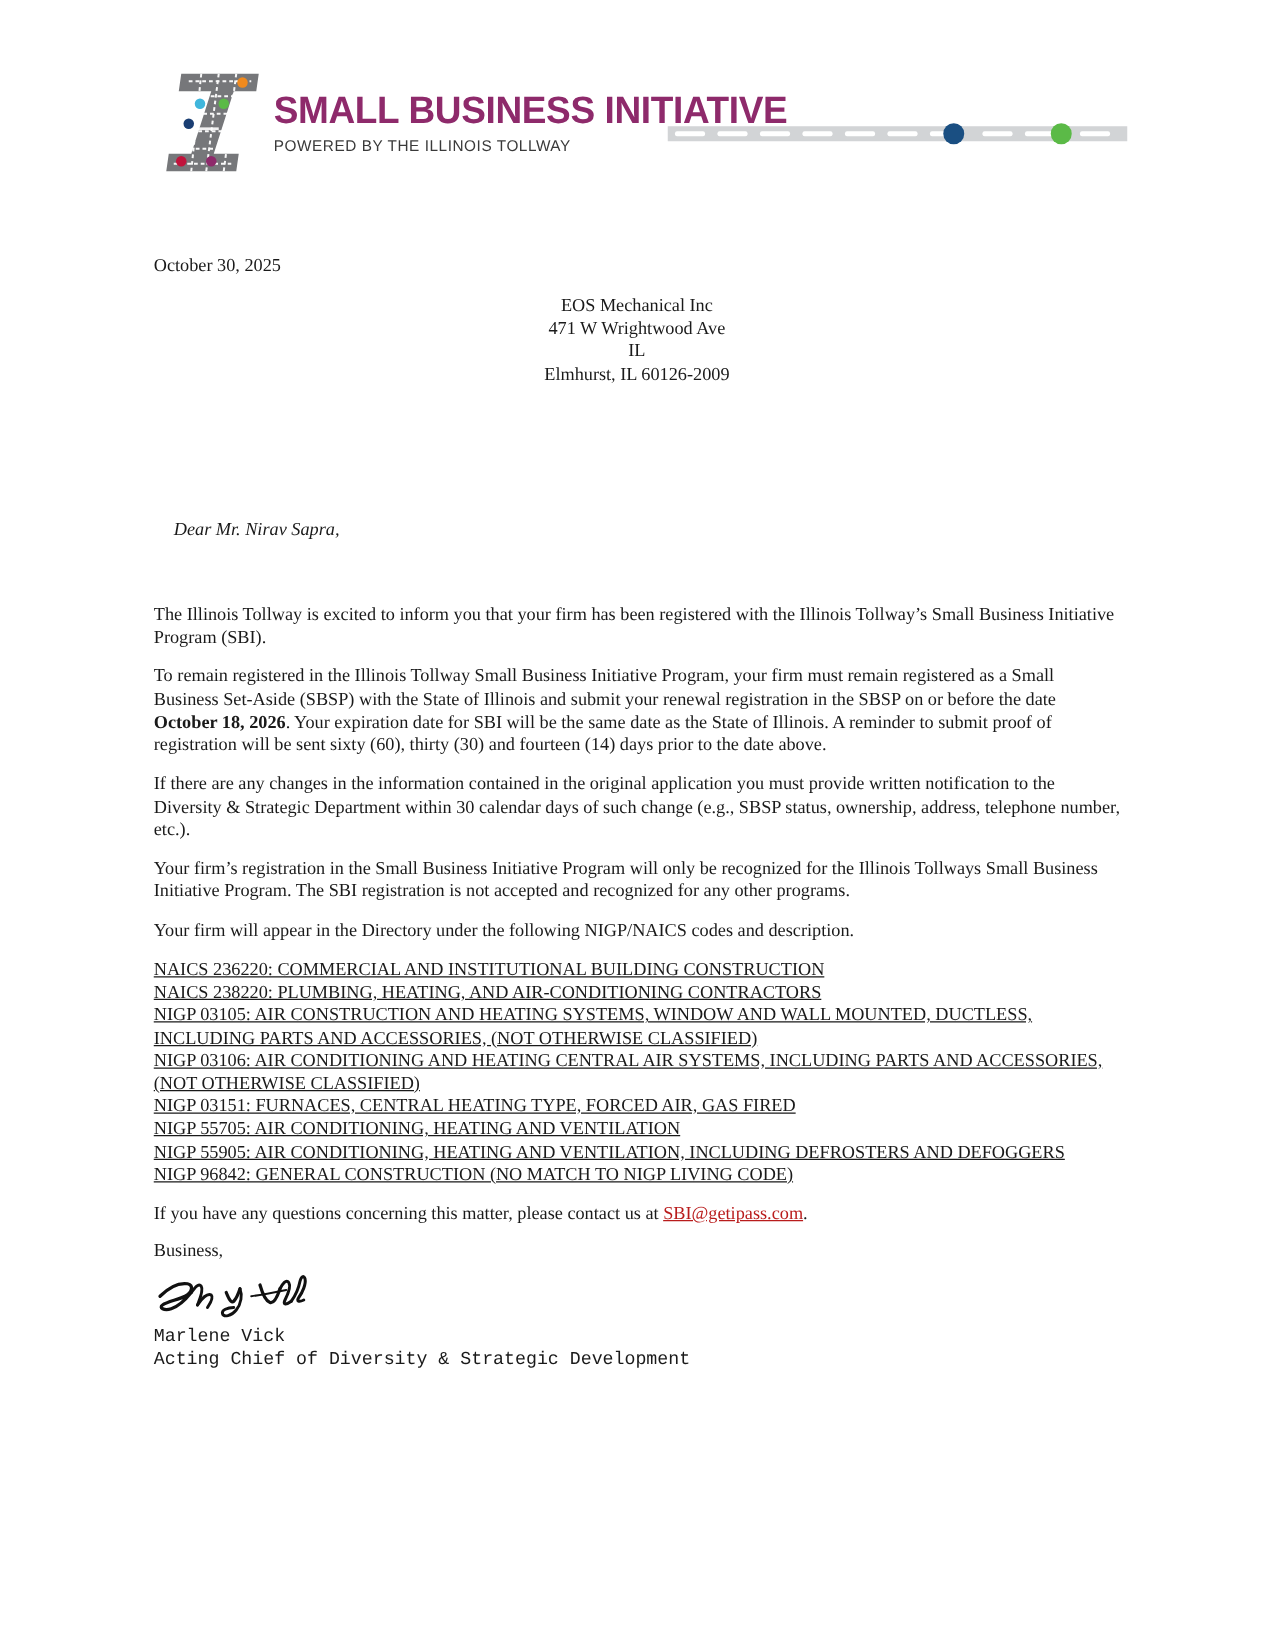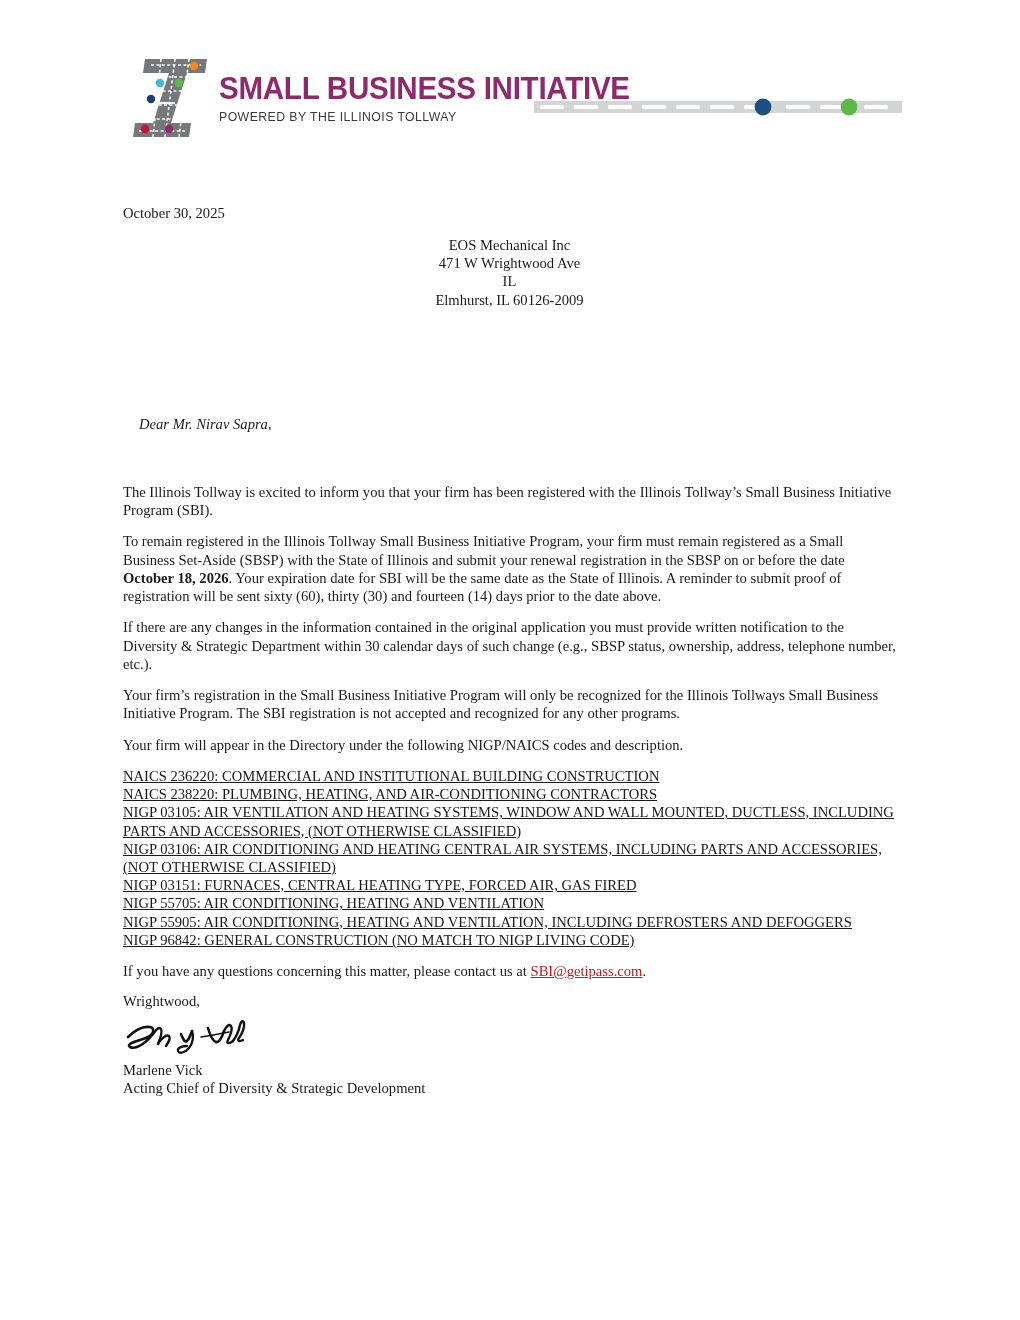--- a/index.html
+++ b/index.html
@@ -119,21 +119,21 @@
 
   .sign-off { margin: 0 0 6px 0; }
 
   .signature-wrap {
     margin-top: 4px;
     height: 44px;
   }
   .signature-svg { display: block; }
 
   .signer { line-height: 1.25; }
-  .signer div { display: block; }
+  .signer div { display: block; font-family: Liberation Mono, monospace; }
 </style>
 </head>
 <body>
 
 <div class="letterhead">
 
   <div class="logo-block">
 
     <svg class="logo-mark" viewBox="0 0 82 88">
       <g>
@@ -214,33 +214,33 @@
 
     <p>If there are any changes in the information contained in the original application you must provide written notification to the Diversity &amp; Strategic Department within 30 calendar days of such change (e.g., SBSP status, ownership, address, telephone number, etc.).</p>
 
     <p>Your firm’s registration in the Small Business Initiative Program will only be recognized for the Illinois Tollways Small Business Initiative Program. The SBI registration is not accepted and recognized for any other programs.</p>
 
     <p>Your firm will appear in the Directory under the following NIGP/NAICS codes and description.</p>
 
     <div class="code-list">
       <span class="code-line">NAICS 236220: COMMERCIAL AND INSTITUTIONAL BUILDING CONSTRUCTION</span>
       <span class="code-line">NAICS 238220: PLUMBING, HEATING, AND AIR-CONDITIONING CONTRACTORS</span>
-      <span class="code-line">NIGP 03105: AIR VENTILATION AND HEATING SYSTEMS, WINDOW AND WALL MOUNTED, DUCTLESS, INCLUDING PARTS AND ACCESSORIES, (NOT OTHERWISE CLASSIFIED)</span>
+      <span class="code-line">NIGP 03105: AIR CONSTRUCTION AND HEATING SYSTEMS, WINDOW AND WALL MOUNTED, DUCTLESS, INCLUDING PARTS AND ACCESSORIES, (NOT OTHERWISE CLASSIFIED)</span>
       <span class="code-line">NIGP 03106: AIR CONDITIONING AND HEATING CENTRAL AIR SYSTEMS, INCLUDING PARTS AND ACCESSORIES, (NOT OTHERWISE CLASSIFIED)</span>
       <span class="code-line">NIGP 03151: FURNACES, CENTRAL HEATING TYPE, FORCED AIR, GAS FIRED</span>
       <span class="code-line">NIGP 55705: AIR CONDITIONING, HEATING AND VENTILATION</span>
       <span class="code-line">NIGP 55905: AIR CONDITIONING, HEATING AND VENTILATION, INCLUDING DEFROSTERS AND DEFOGGERS</span>
       <span class="code-line">NIGP 96842: GENERAL CONSTRUCTION (NO MATCH TO NIGP LIVING CODE)</span>
     </div>
 
     <p>
       <span>If you have any questions concerning this matter, please contact us at </span><a class="email-link" href="#">SBI@getipass.com</a><span>.</span>
     </p>
 
-    <div class="sign-off">Wrightwood,</div>
+    <div class="sign-off">Business,</div>
 
     <div class="signature-wrap">
       <svg class="signature-svg" width="128" height="42" viewBox="0 0 128 42">
         <g fill="none" stroke="#111111" stroke-linecap="round" stroke-linejoin="round">
           <path d="M5 20 C12 13, 20 9, 27 10 C32 11, 31 17, 25 20 C19 23, 11 24, 7 27 C4 29, 8 32, 14 30 C20 28, 26 22, 30 17" stroke-width="2.6"></path>
           <path d="M30 17 C33 13, 36 9, 38 12 C40 15, 37 22, 35 27" stroke-width="2.4"></path>
           <path d="M35 27 C38 22, 43 17, 46 19 C48 21, 45 26, 43 29" stroke-width="2.4"></path>
           <path d="M58 17 C60 22, 62 26, 64 24 C66 22, 68 17, 69 14" stroke-width="2.6"></path>
           <path d="M69 14 C71 19, 70 26, 66 31 C62 36, 56 37, 55 34 C54 31, 59 29, 64 29" stroke-width="2.3"></path>
           <path d="M85 11 C87 18, 90 24, 93 25 C96 26, 99 20, 101 14" stroke-width="2.6"></path>

